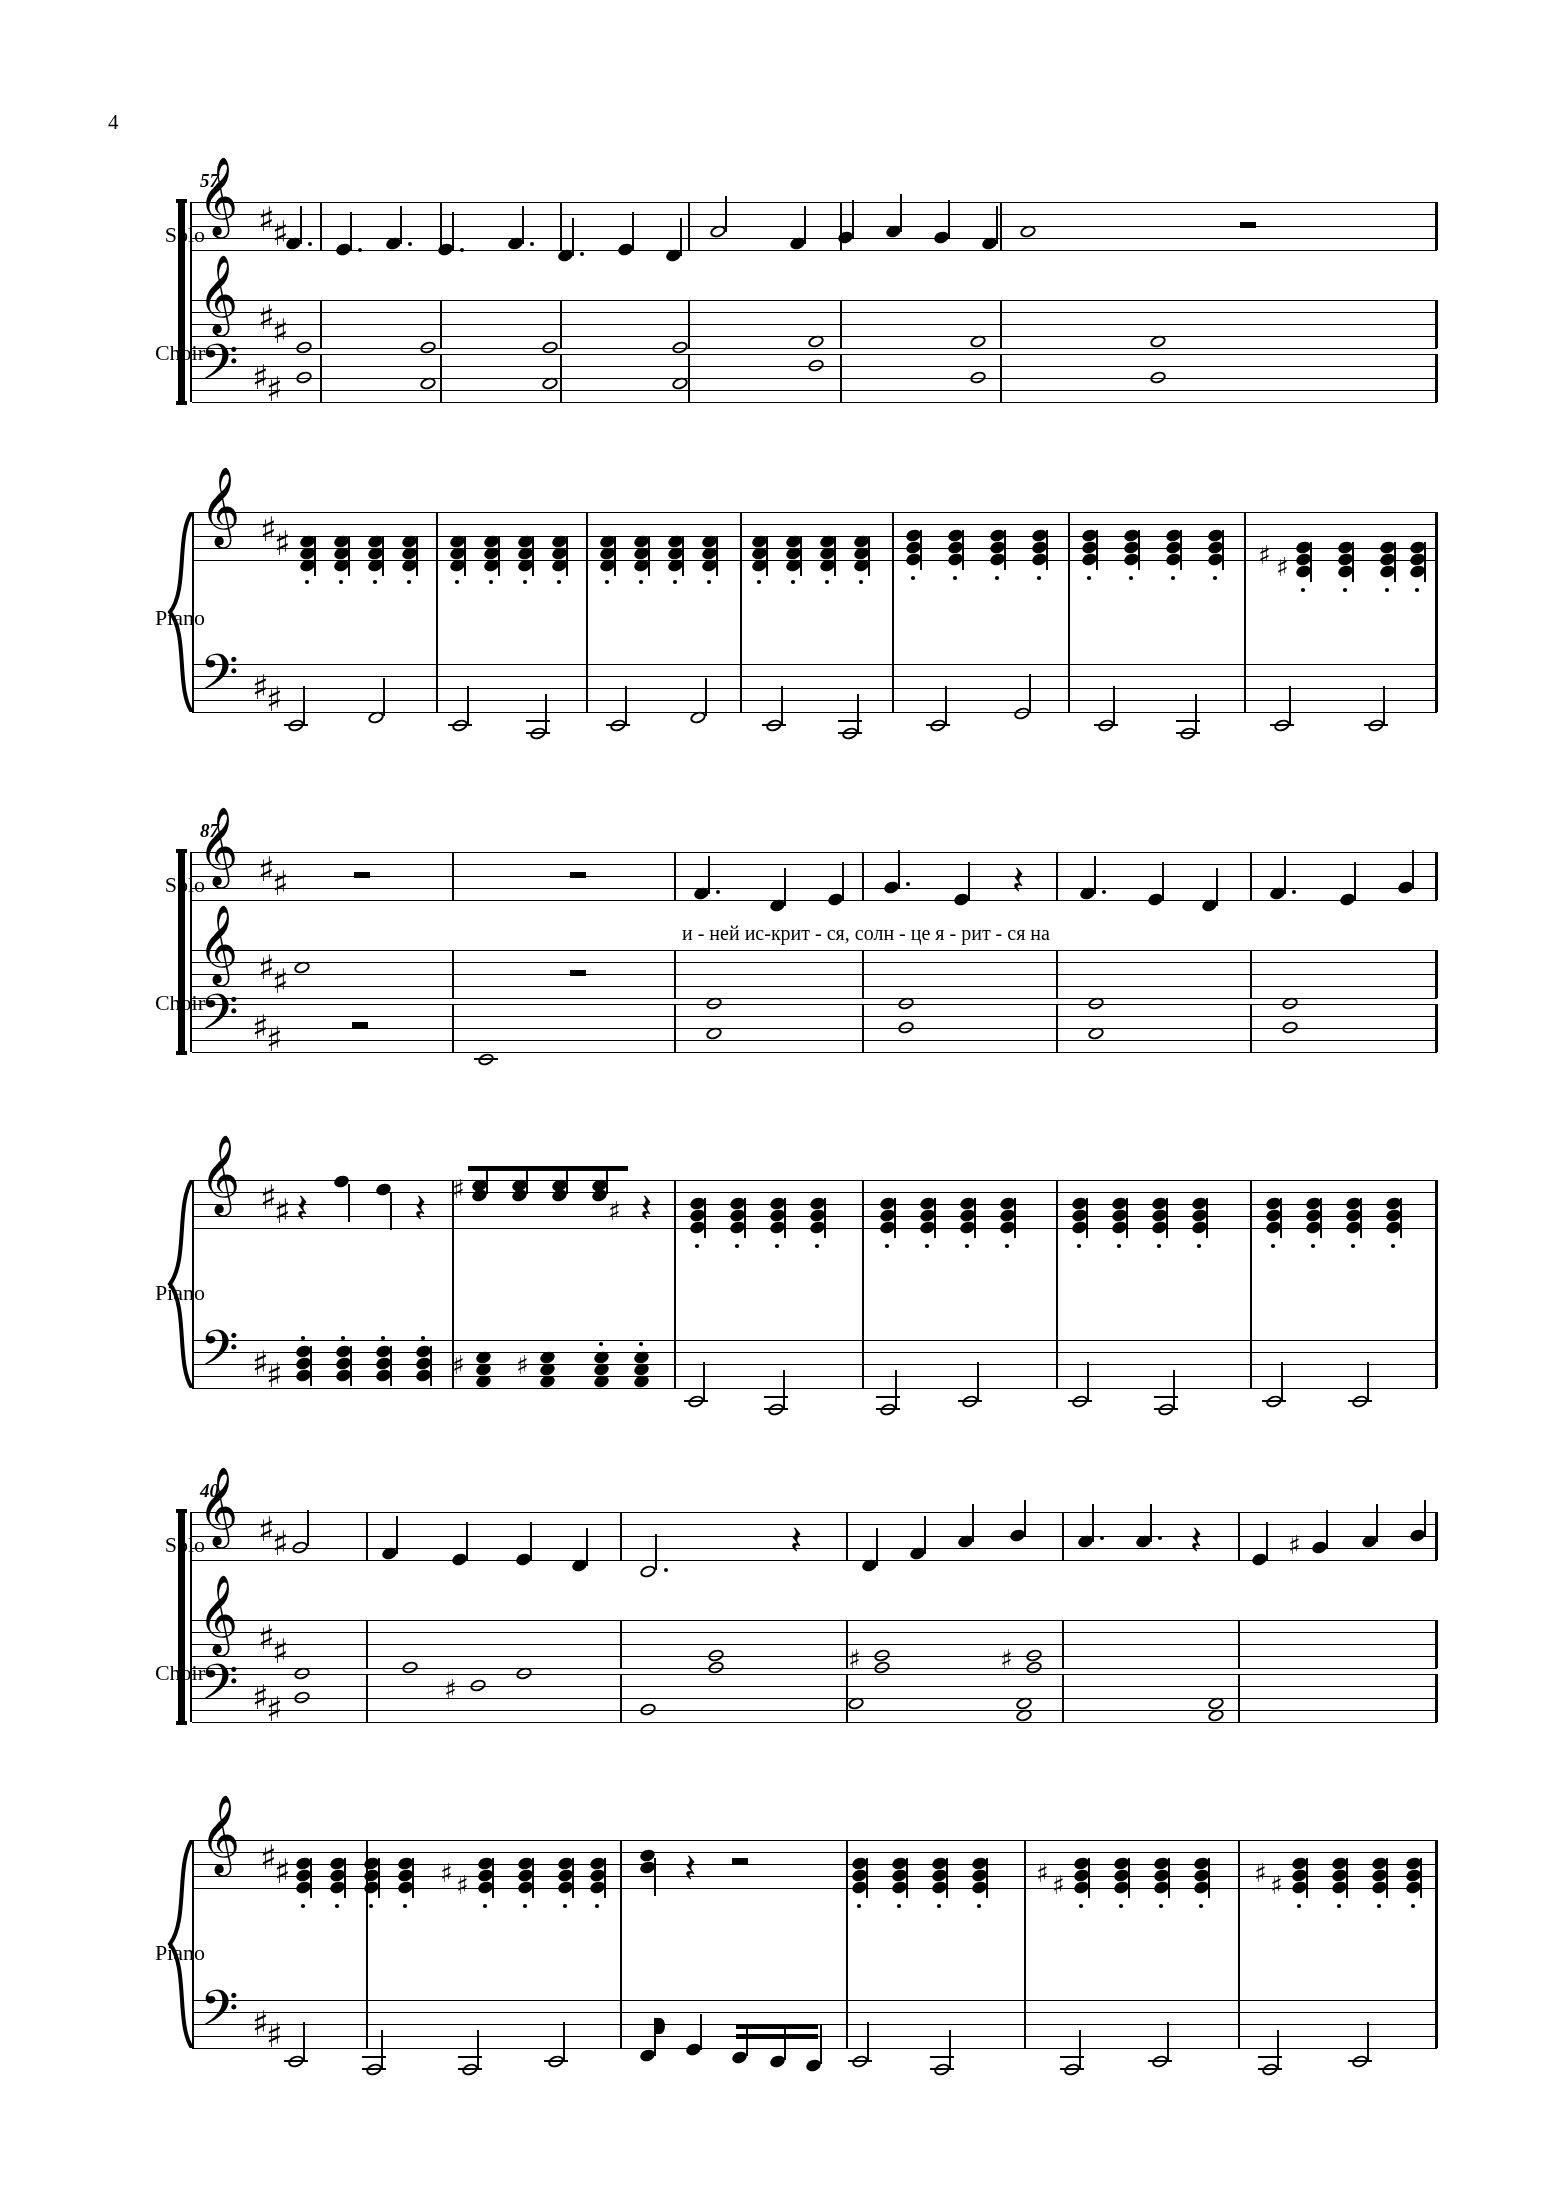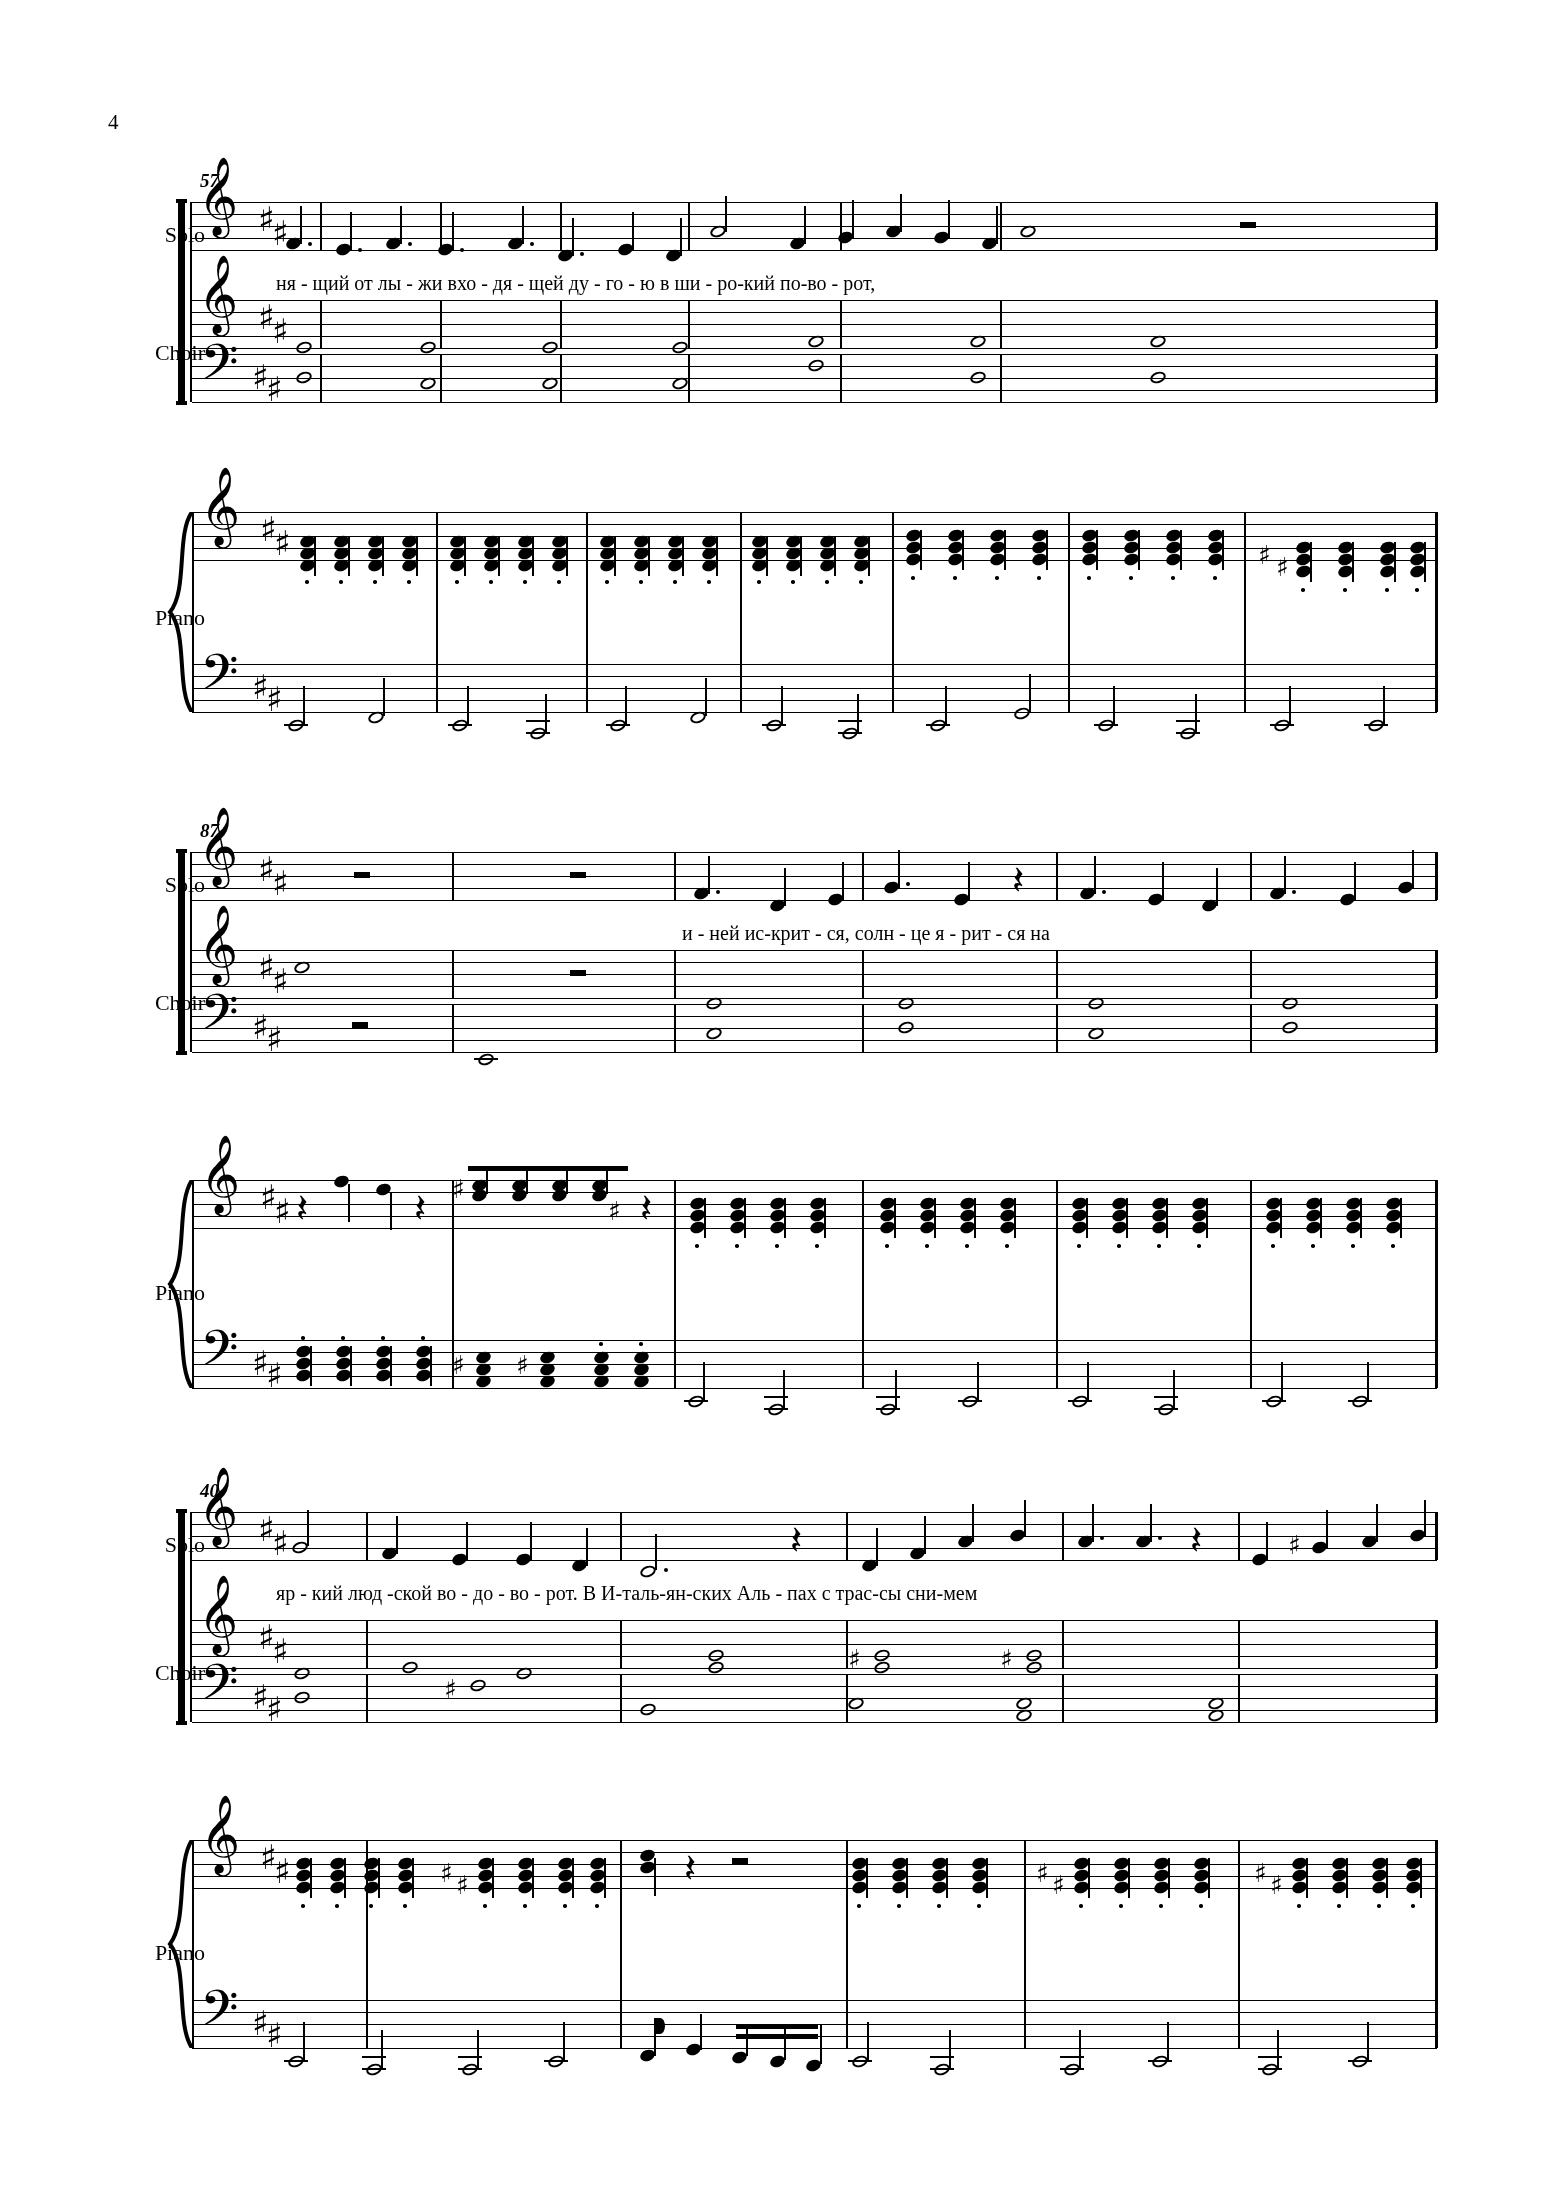--- a/index.html
+++ b/index.html
@@ -296,21 +296,20 @@
     <div class="rest-whole" style="left:1240px; top:72px;"></div>
 
     <div class="barline" style="left:320px; top:52px; height:48px;"></div>
     <div class="barline" style="left:440px; top:52px; height:48px;"></div>
     <div class="barline" style="left:560px; top:52px; height:48px;"></div>
     <div class="barline" style="left:688px; top:52px; height:48px;"></div>
     <div class="barline" style="left:840px; top:52px; height:48px;"></div>
     <div class="barline" style="left:1000px; top:52px; height:48px;"></div>
     <div class="barline thick" style="left:1435px; top:52px; height:48px;"></div>
 
-    <div class="lyric" style="left:276px; top:122px;">ня - щий  от  лы - жи  вхо - дя - щей  ду - го - ю в ши - ро-кий по-во - рот,</div>
 
     <div class="part-label" style="left:85px; top:190px;">Choir</div>
     <div class="staff" style="left:192px; top:150px; width:1245px;">
       <div class="ln ln0"></div>
         <div class="ln ln1"></div>
         <div class="ln ln2"></div>
         <div class="ln ln3"></div>
         <div class="ln ln4"></div>
     </div>
     <div class="glyph clef-treble" style="left:198px; top:110px;">𝄞</div>
@@ -1239,21 +1238,20 @@
         <div class="stem" style="left:14px; top:-30px; height:36px;"></div>
       </div>
 
     <div class="barline" style="left:366px; top:42px; height:48px;"></div>
     <div class="barline" style="left:620px; top:42px; height:48px;"></div>
     <div class="barline" style="left:846px; top:42px; height:48px;"></div>
     <div class="barline" style="left:1062px; top:42px; height:48px;"></div>
     <div class="barline" style="left:1238px; top:42px; height:48px;"></div>
     <div class="barline thick" style="left:1435px; top:42px; height:48px;"></div>
 
-    <div class="lyric" style="left:276px; top:112px;">яр - кий люд -ской во - до - во - рот.      В И-таль-ян-ских  Аль - пах    с трас-сы сни-мем</div>
 
     <div class="part-label" style="left:85px; top:190px;">Choir</div>
     <div class="staff" style="left:192px; top:150px; width:1245px;">
       <div class="ln ln0"></div>
         <div class="ln ln1"></div>
         <div class="ln ln2"></div>
         <div class="ln ln3"></div>
         <div class="ln ln4"></div>
     </div>
     <div class="glyph clef-treble" style="left:198px; top:110px;">𝄞</div>

